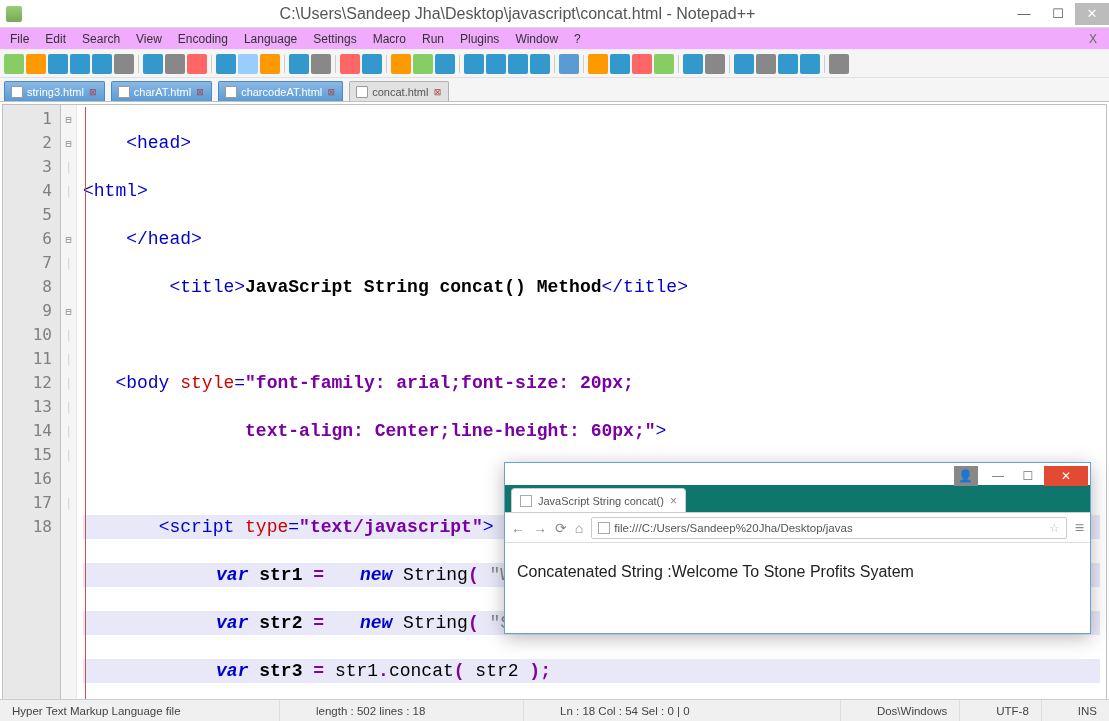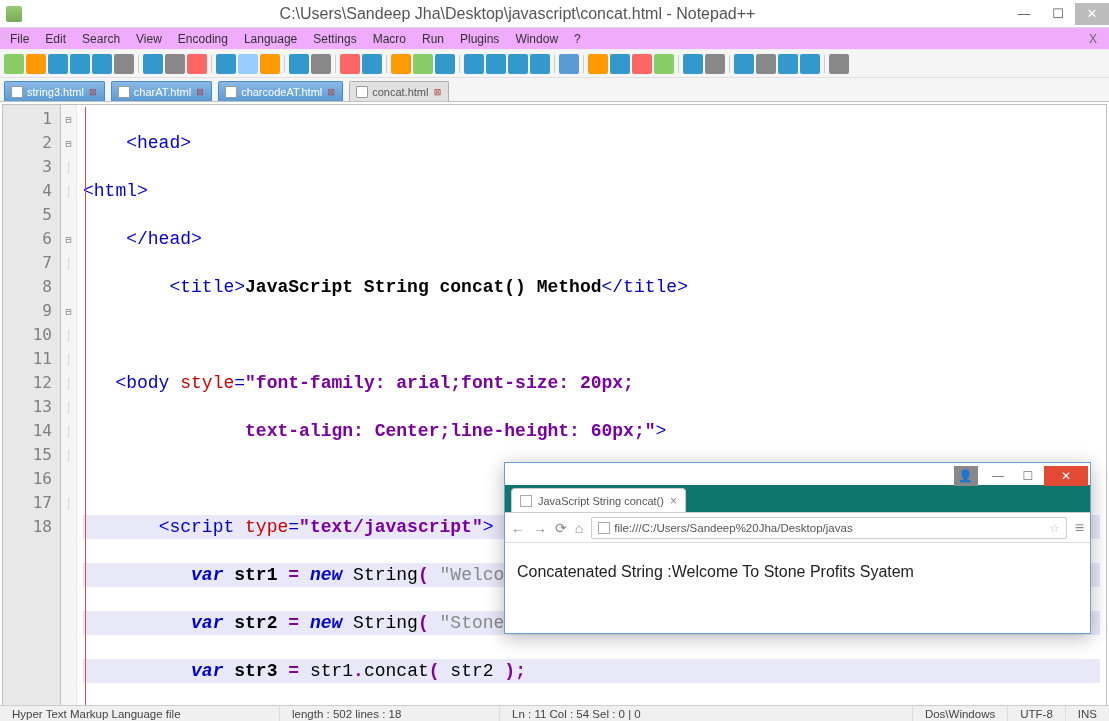--- a/index.html
+++ b/index.html
@@ -37,21 +37,21 @@
 .fold-col { width: 16px; background: #f5f5f5; border-right: 1px solid #e8e8e8; padding: 2px 0; }
 .fold-col .fm { height: 24px; display: flex; align-items: center; justify-content: center; font-size: 10px; color: #888; font-family: monospace; }
 .fold-col .fm.minus::before { content: "⊟"; }
 .fold-col .fm.line::before { content: "│"; color: #ccc; }
 .code { flex: 1; padding: 2px 6px; font-family: Consolas, "Courier New", monospace; font-size: 18px; line-height: 24px; white-space: pre; overflow: hidden; background: #fff; }
 .cl { height: 24px; display: block; }
 .cl.hl { background: #e8e8f8; }
 .tag { color: #0000cc; }
 .attr { color: #cc0000; }
 .str { color: #888888; }
-.kw { color: #0000cc; font-weight: bold; font-style: italic; }
+.kw { color: #0000cc; font-weight: bold; font-style: italic; margin-left: 25px; }
 .kw2 { color: #7a00a3; font-weight: bold; }
 .ident { color: #000; font-weight: bold; }
 .punct { color: #8000a0; font-weight: bold; }
 .titlebold { font-weight: bold; color: #000; }
 .vbar { position: absolute; left: 82px; top: 2px; bottom: 2px; width: 1px; background: #d84c4c; }
 
 
 .browser { position: absolute; left: 504px; top: 462px; width: 587px; height: 172px; background: #fff; border: 1px solid #6aa0d8; box-shadow: 0 4px 18px rgba(0,0,0,0.28); }
 .browser-titlebar { height: 26px; background: #fff; display: flex; align-items: center; border-bottom: 1px solid #ddd; }
 .browser-titlebar .spacer { flex: 1; }
@@ -63,21 +63,21 @@
 .browser-tab .pgicon { width: 12px; height: 12px; border: 1px solid #aaa; background: #fff; }
 .browser-tab .tclose { color: #888; font-size: 12px; }
 .browser-addr { height: 30px; display: flex; align-items: center; padding: 0 6px; gap: 8px; border-bottom: 1px solid #ddd; }
 .browser-addr .navbtn { color: #888; font-size: 14px; }
 .browser-addr .urlbox { flex: 1; height: 22px; border: 1px solid #ccc; border-radius: 2px; display: flex; align-items: center; padding: 0 6px; font-size: 11.5px; color: #555; gap: 4px; overflow: hidden; white-space: nowrap; }
 .browser-addr .urlbox .pgicon { width: 12px; height: 12px; border: 1px solid #aaa; }
 .browser-addr .menu3 { font-size: 16px; color: #888; }
 .browser-content { padding: 20px 12px; font-family: Arial, sans-serif; font-size: 16px; color: #222; text-align: left; }
 
 
-.statusbar { position: absolute; left: 0; right: 0; bottom: 0; height: 16px; background: #f0f0f0; border-top: 1px solid #ccc; display: flex; align-items: center; font-size: 11.5px; color: #444; }
+.statusbar { position: absolute; left: 0; right: 0; bottom: 0; height: 22px; background: #f0f0f0; border-top: 1px solid #ccc; display: flex; align-items: center; font-size: 11.5px; color: #444; gap: 24px; }
 .statusbar .cell { padding: 0 12px; border-right: 1px solid #ddd; height: 100%; display: flex; align-items: center; }
 .statusbar .cell.first { width: 280px; }
 .statusbar .cell.grow { flex: 1; }
 </style>
 </head>
 <body>
 
 <div class="titlebar">
   <div class="titlebar-icon"></div>
   <div class="titlebar-title">C:\Users\Sandeep Jha\Desktop\javascript\concat.html - Notepad++</div>
@@ -266,17 +266,17 @@
       <span style="margin-left:auto;color:#bbb">☆</span>
     </div>
     <span class="menu3">≡</span>
   </div>
   <div class="browser-content">Concatenated String :Welcome To Stone Profits Syatem</div>
 </div>
 
 <div class="statusbar">
   <div class="cell first">Hyper Text Markup Language file</div>
   <div class="cell" style="width:220px">length : 502    lines : 18</div>
-  <div class="cell grow">Ln : 11    Col : 54    Sel : 0 | 0</div>
+  <div class="cell grow">Ln : 18    Col : 54    Sel : 0 | 0</div>
   <div class="cell">Dos\Windows</div>
   <div class="cell">UTF-8</div>
   <div class="cell" style="border-right:none">INS</div>
 </div>
 
 </body></html>

